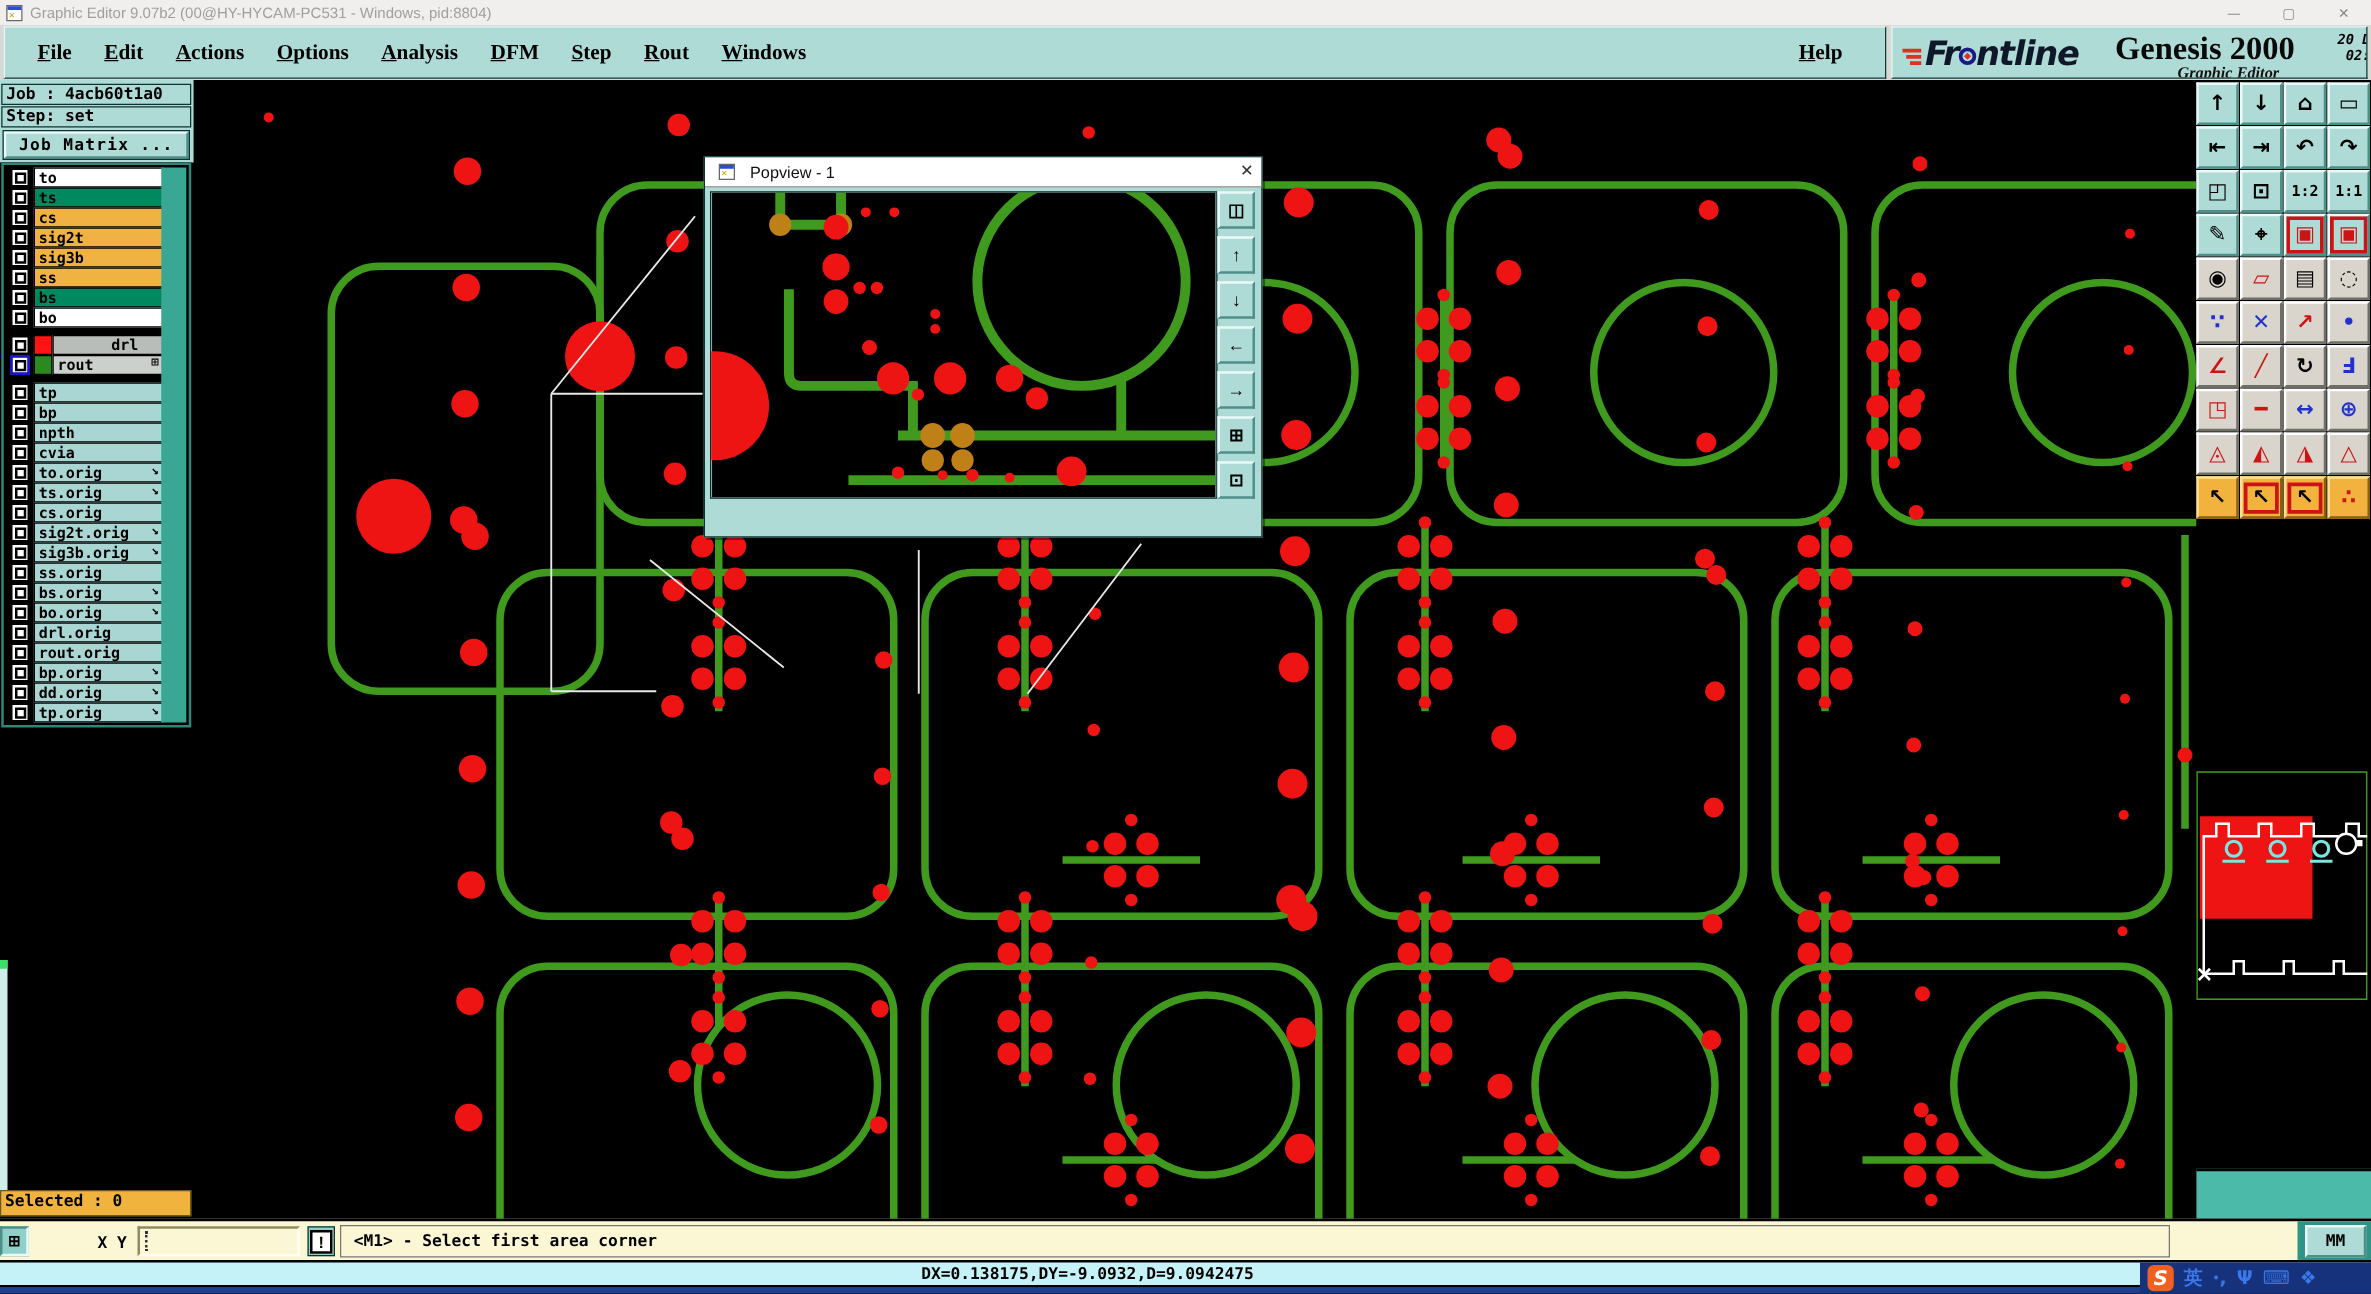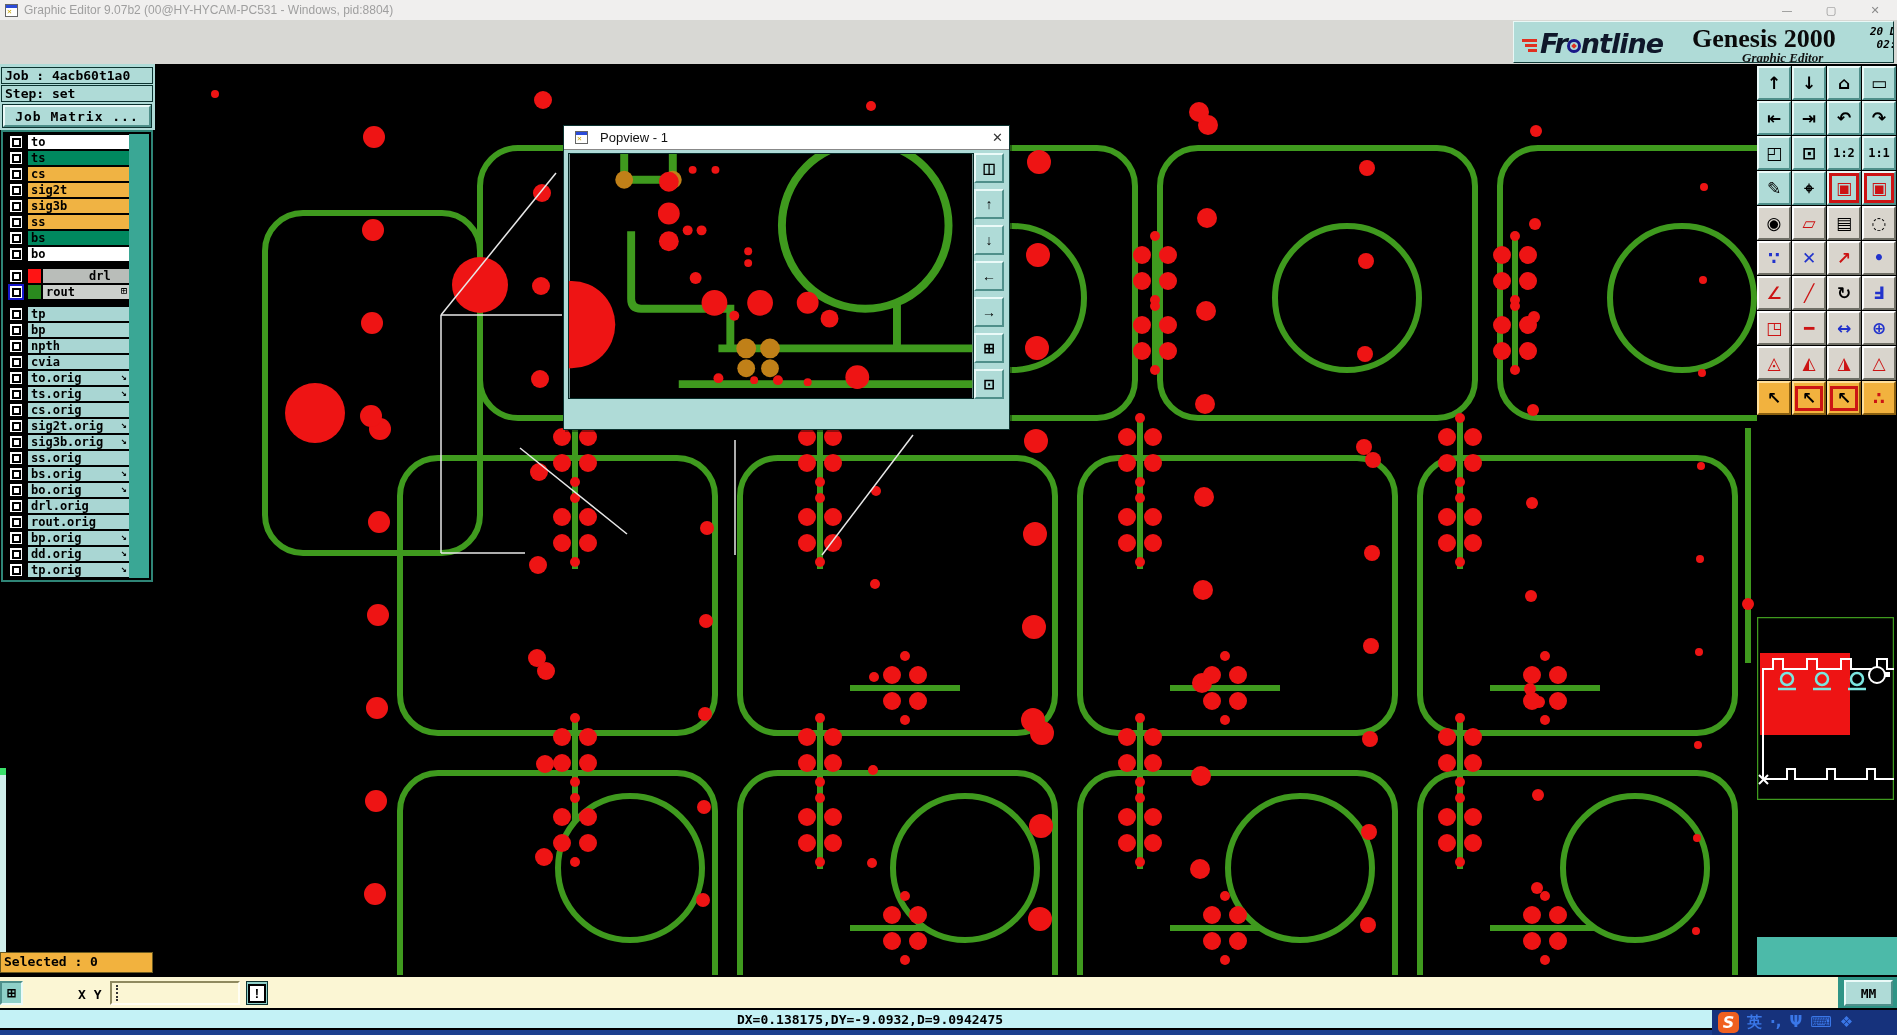--- a/index.html
+++ b/index.html
@@ -120,20 +120,26 @@
     <span class="wtitle">Graphic Editor 9.07b2 (00@HY-HYCAM-PC531 - Windows, pid:8804)</span>
     <span class="wcontrols">
 
     <button class="winbtn">—</button>
         <button class="winbtn">▢</button>
         <button class="winbtn">✕</button>
       </span>
   </div>
 
   <div class="menurow">
+    <div class="menu-main">
+      <span style="display:contents">
+        
+      <span class="menu-item">File</span><span class="menu-item">Edit</span><span class="menu-item">Actions</span><span class="menu-item">Options</span><span class="menu-item">Analysis</span><span class="menu-item">DFM</span><span class="menu-item">Step</span><span class="menu-item">Rout</span><span class="menu-item">Windows</span></span>
+      <span class="menu-item help-item">Help</span>
+    </div>
     <div class="logo-panel">
       <span class="fl-logo">
         <span class="fl-dashes">
             <i></i>
             <i></i>
             <i></i>
           </span>
         <span class="fl-name">Fr<span class="fl-o"></span>ntline</span>
       </span>
       <span class="gen-title">Genesis 2000</span>
@@ -954,20 +960,23 @@
   </div>
 
   <div class="cmdbar">
     <span id="mode-buttons" style="display:contents">
       
     <button class="cmd-btn">↘</button><button class="cmd-btn">∠</button><button class="cmd-btn teal">⊞</button></span>
     <span class="xy-label">X Y :</span>
     <input class="xy-input" value="" style="">
     <span class="caret"></span>
     <button class="alert-btn"><span>!</span></button>
+    <div class="prompt-box">
+      <span class="prompt-text">&lt;M1&gt; - Select first area corner</span>
+    </div>
     <div class="mm-pad"></div>
     <button class="mm-btn">MM</button>
   </div>
 
   <div class="deltabar">
     <span class="delta-text">DX=0.138175,DY=-9.0932,D=9.0942475</span>
   </div>
 
   <div class="taskbar"></div>
   <div class="ime-block">

